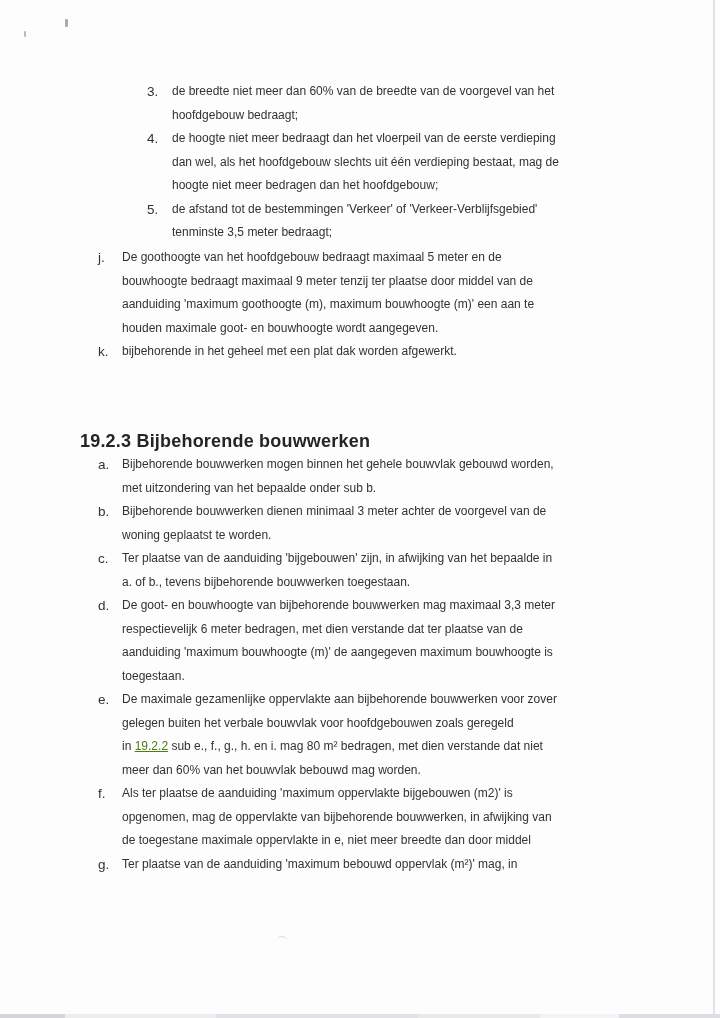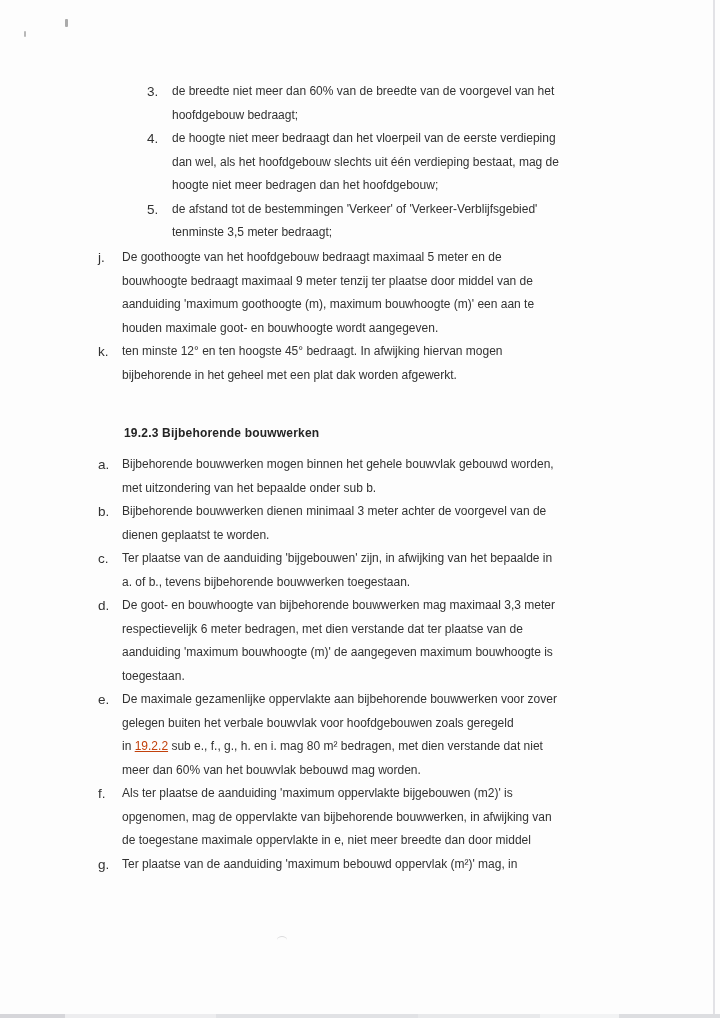--- a/index.html
+++ b/index.html
@@ -9,47 +9,46 @@
     height: 1018px;
     background: #fdfdfd;
     overflow: hidden;
     font-family: "Liberation Sans", "DejaVu Sans", sans-serif;
     color: #323232;
   }
   .doc-heading {
     position: absolute;
     left: 80px;
     top: 416px;
-    font-size: 12px;
+    font-size: 18px;
     font-weight: bold;
     color: #242424;
     letter-spacing: 0.2px;
     white-space: nowrap;
-    margin-left: 44px;
   }
   .list-block { position: absolute; }
   .numbered-list { left: 147px; top: 80px; }
   .lettered-top  { left: 98px;  top: 246px; }
   .lettered-bottom { left: 98px; top: 453px; }
   .item { display: flex; align-items: flex-start; }
   .marker {
     flex: 0 0 25px;
     font-size: 13.5px;
     line-height: 23.5px;
     white-space: nowrap;
   }
   .lettered-top .marker, .lettered-bottom .marker { flex-basis: 24px; }
   .lines { flex: 1 1 auto; }
   .line {
     height: 23.5px;
     line-height: 23.5px;
     font-size: 12px;
     white-space: nowrap;
   }
-  .doc-link { color: #c2410c; cursor: pointer; }
+  .doc-link { color: #4d7c0f; cursor: pointer; }
   
   .right-edge-line {
     position: absolute;
     left: 713px; top: 0;
     width: 2px; height: 1018px;
     background: #e2e2e6;
   }
   .bottom-shadow {
     position: absolute;
     left: 0; bottom: 0;
@@ -118,41 +117,40 @@
         <div class="lines">
           <div class="line">De goothoogte van het hoofdgebouw bedraagt maximaal 5 meter en de</div>
           <div class="line">bouwhoogte bedraagt maximaal 9 meter tenzij ter plaatse door middel van de</div>
           <div class="line">aanduiding 'maximum goothoogte (m), maximum bouwhoogte (m)' een aan te</div>
           <div class="line">houden maximale goot- en bouwhoogte wordt aangegeven.</div>
         </div>
       </div>
       <div class="item">
         <span class="marker">k.</span>
         <div class="lines">
-          <div class="line">ten minste 12° en ten hoogste 45° bedraagt. In afwijking hiervan mogen</div>
           <div class="line">bijbehorende in het geheel met een plat dak worden afgewerkt.</div>
         </div>
       </div>
     </div>
 
   <h2 class="doc-heading">19.2.3 Bijbehorende bouwwerken</h2>
 
   <div class="list-block lettered-bottom">
       <div class="item">
         <span class="marker">a.</span>
         <div class="lines">
           <div class="line">Bijbehorende bouwwerken mogen binnen het gehele bouwvlak gebouwd worden,</div>
           <div class="line">met uitzondering van het bepaalde onder sub b.</div>
         </div>
       </div>
       <div class="item">
         <span class="marker">b.</span>
         <div class="lines">
           <div class="line">Bijbehorende bouwwerken dienen minimaal 3 meter achter de voorgevel van de</div>
-          <div class="line">dienen geplaatst te worden.</div>
+          <div class="line">woning geplaatst te worden.</div>
         </div>
       </div>
       <div class="item">
         <span class="marker">c.</span>
         <div class="lines">
           <div class="line">Ter plaatse van de aanduiding 'bijgebouwen' zijn, in afwijking van het bepaalde in</div>
           <div class="line">a. of b., tevens bijbehorende bouwwerken toegestaan.</div>
         </div>
       </div>
       <div class="item">

